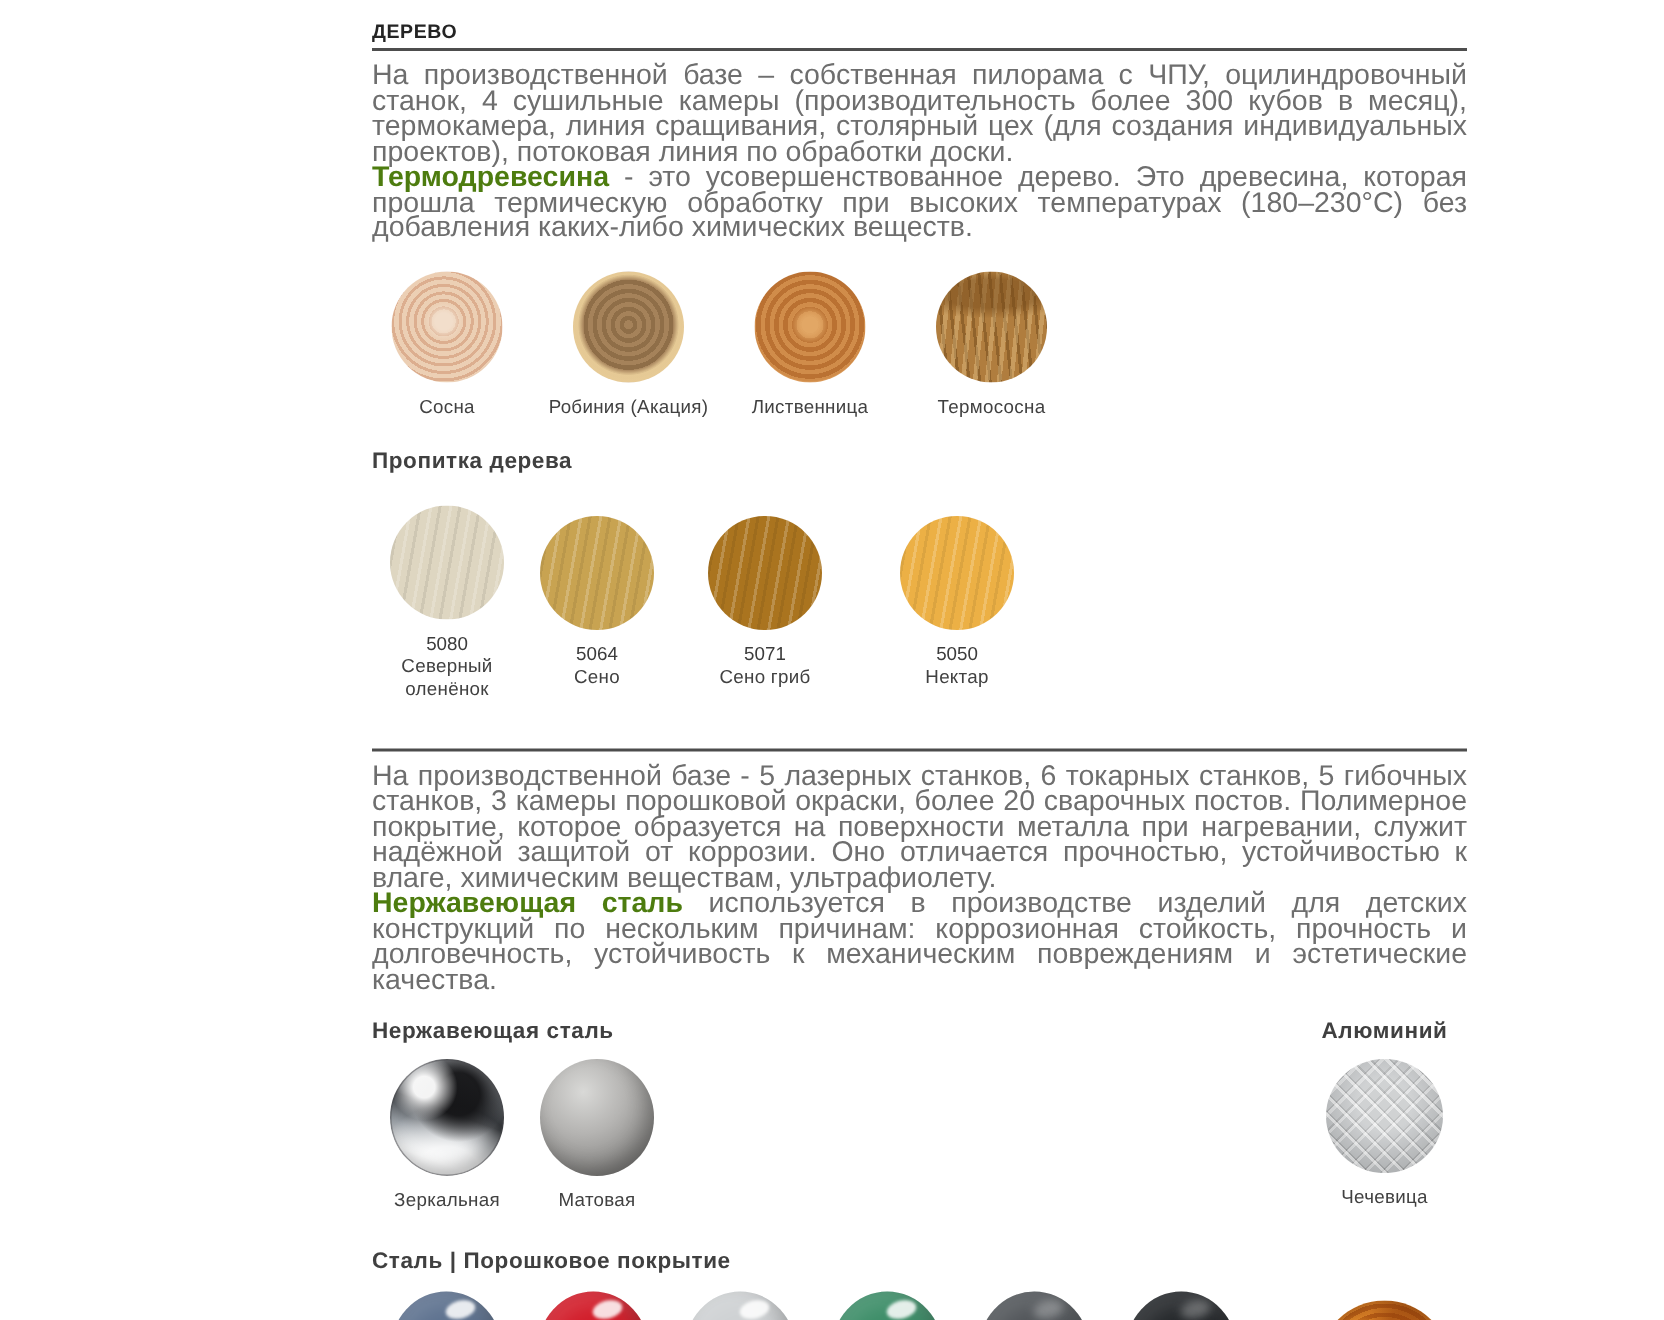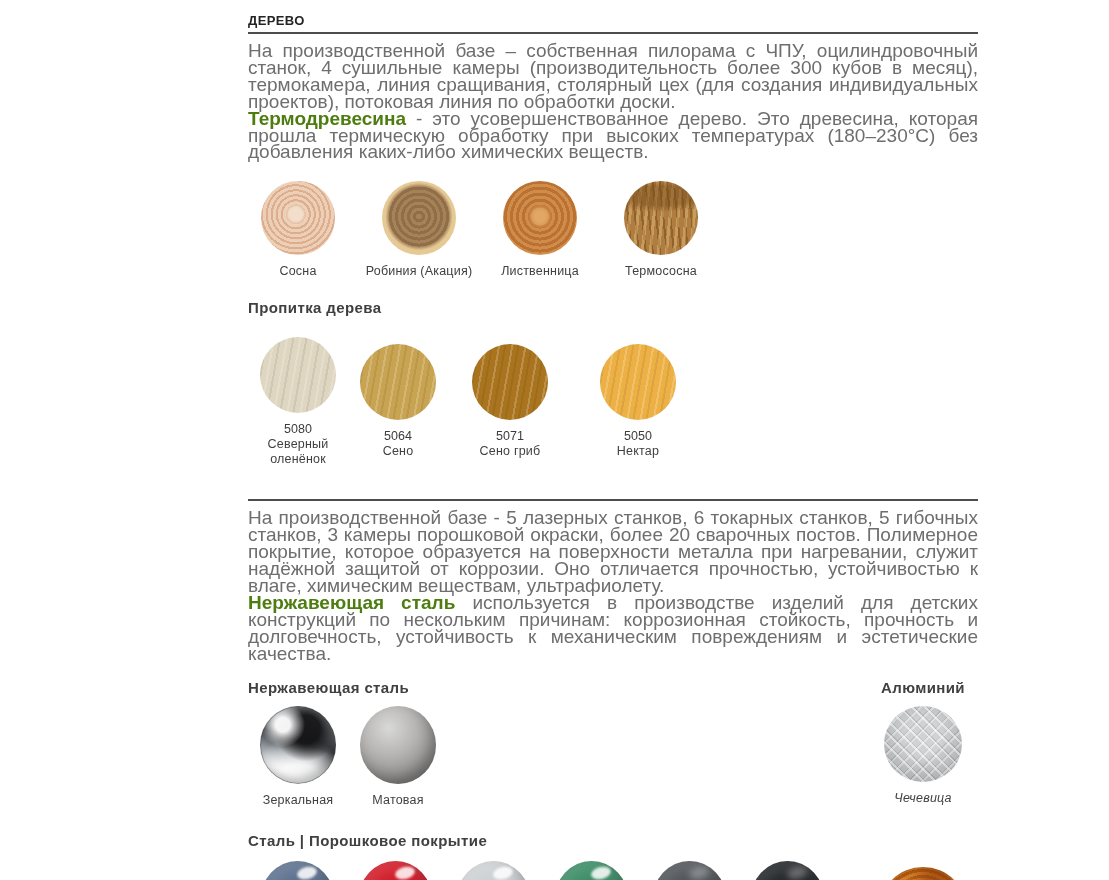--- a/index.html
+++ b/index.html
@@ -22,21 +22,21 @@
   .copy b{color:#4d7c0f;font-weight:700;}
 
   
   .h3{
     font-size:15px;font-weight:700;color:#404040;letter-spacing:.4px;margin:0;
   }
 
   
   .row{display:flex;align-items:flex-start;}
   .col{width:100px;display:flex;flex-direction:column;align-items:center;flex:0 0 auto;}
-  .col-wide{width:110px;font-style:italic;}
+  .col-wide{width:110px;}
   .split{display:flex;justify-content:space-between;align-items:flex-start;}
 
   .cap{
     font-size:12.5px;line-height:15px;color:#414141;text-align:center;
     letter-spacing:.2px;margin-top:9px;white-space:nowrap;
   }
   .capcode{font-size:12.5px;line-height:15px;color:#3c3c3c;text-align:center;margin-top:9px;}
   .capname{font-size:12.5px;line-height:15px;color:#414141;text-align:center;letter-spacing:.2px;}
 
   .circle{border-radius:50%;flex:0 0 auto;}

